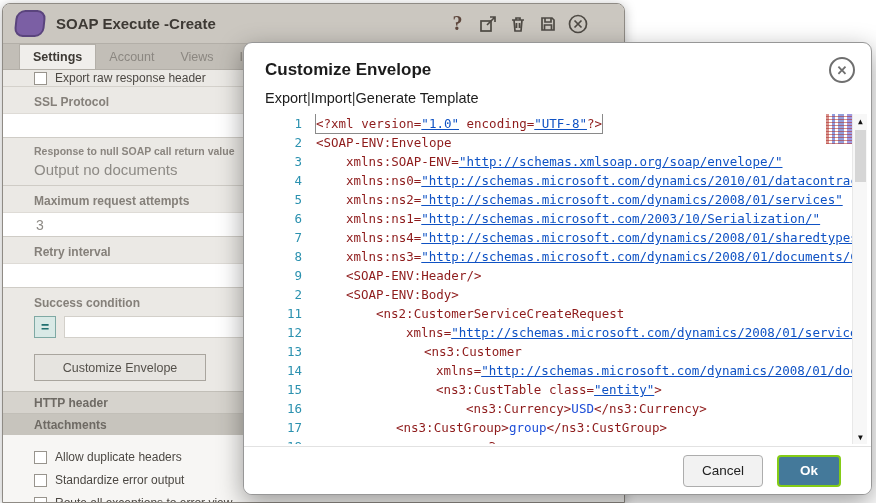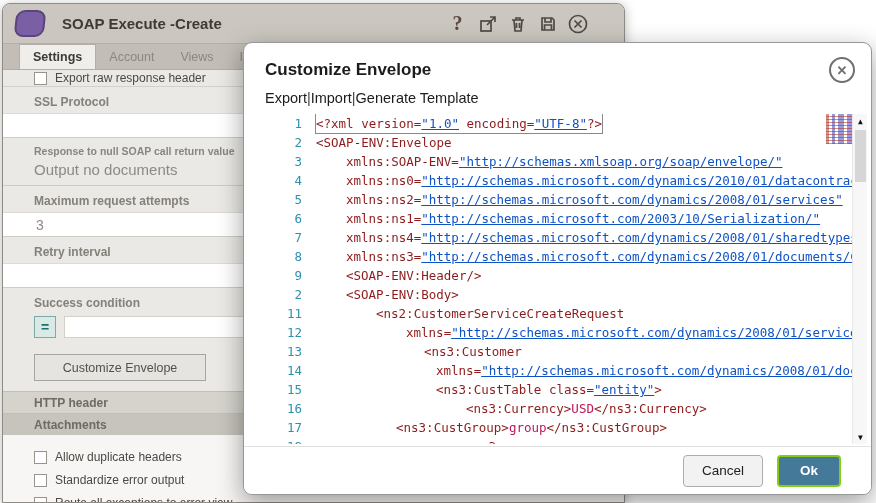--- a/index.html
+++ b/index.html
@@ -7,21 +7,21 @@
   body{font-family:"Liberation Sans",sans-serif;background:#fff;position:relative;overflow:hidden;}
 
   
   .bg-window{position:absolute;left:2px;top:3px;width:623px;height:500px;background:#ebe9e5;
     border:1px solid #8f8b85;border-radius:8px 8px 0 0;box-shadow:0 2px 12px rgba(0,0,0,.28);
     overflow:hidden;display:flex;flex-direction:column;}
   .titlebar{height:40px;background:#cbc7c0;display:flex;align-items:center;padding:0 22px 0 12px;
     border-bottom:1px solid #b3afa8;flex:none;}
   .app-icon{width:30px;height:27px;background:#7b5fa4;border:2px solid #5a447d;border-radius:9px;
     transform:skewX(-6deg);flex:none;}
-  .window-title{font-weight:bold;font-size:15px;color:#3d3934;margin-left:17px;}
+  .window-title{font-weight:bold;font-size:15px;color:#3d3934;margin-left:11px;}
   .tb-icons{margin-left:auto;display:flex;gap:5px;align-items:center;padding-right:12px;}
   .tb-icon{width:25px;height:25px;display:flex;align-items:center;justify-content:center;cursor:pointer;}
   .tb-icon.help{font-weight:bold;font-size:20px;color:#5d463c;font-family:"Liberation Serif",serif;}
   .tb-icon svg{stroke:#4e4a44;fill:none;stroke-width:1.7;}
 
   .tab-bar{height:26px;background:#c2beb7;display:flex;padding-left:16px;border-bottom:1px solid #b3afa8;flex:none;}
   .tab{padding:0 13px;display:flex;align-items:center;font-size:12.5px;color:#8b8781;cursor:pointer;}
   .tab.active{background:#f0eeeb;color:#3d3934;font-weight:bold;border:1px solid #b3afa8;border-bottom:none;}
 
   .form{flex:1;display:flex;flex-direction:column;font-size:12px;background:#ebe9e5;}
@@ -59,21 +59,21 @@
   .toolbar .sep{color:#444;}
 
   .editor{position:relative;margin:3px 4px 0 20px;height:330px;overflow:hidden;background:#fff;
     font-family:"DejaVu Sans Mono","Liberation Mono",monospace;font-size:12.5px;}
   .code-line{display:flex;height:19px;line-height:19px;white-space:pre;}
   .gutter-num{width:52px;text-align:right;color:var(--linenum,#2b91af);flex:none;padding-right:14px;}
   .line-content{display:inline-block;}
   .line-content.selected{outline:1px solid #8a8a8a;}
   .seg-markup{color:var(--markup,#8e1b1b);}
   .seg-url{color:var(--url,#0f52c4);text-decoration:underline;}
-  .seg-text{color:#be185d;}
+  .seg-text{color:#1d4ed8;}
 
   .minimap{position:absolute;top:0;right:15px;width:26px;height:30px;background-color:#fff;
     background-image:
       repeating-linear-gradient(0deg, rgba(175,45,40,.55) 0 1px, rgba(255,255,255,0) 1px 3px),
       repeating-linear-gradient(90deg, rgba(185,60,50,.55) 0 3px, rgba(255,255,255,0) 3px 6px,
         rgba(70,90,200,.6) 6px 9px, rgba(255,255,255,0) 9px 12px,
         rgba(60,80,190,.55) 12px 18px, rgba(255,255,255,0) 18px 21px,
         rgba(80,70,200,.55) 21px 26px);
     cursor:pointer;}
   .v-scrollbar{position:absolute;top:0;right:0;width:15px;height:100%;background:#f7f7f7;border-left:1px solid #e8e8e8;}

